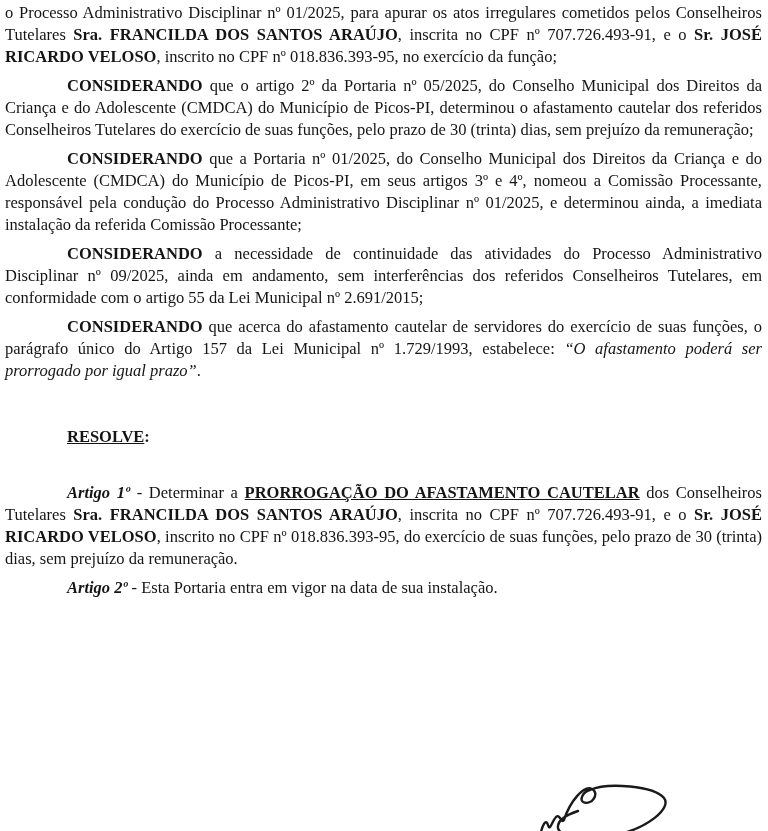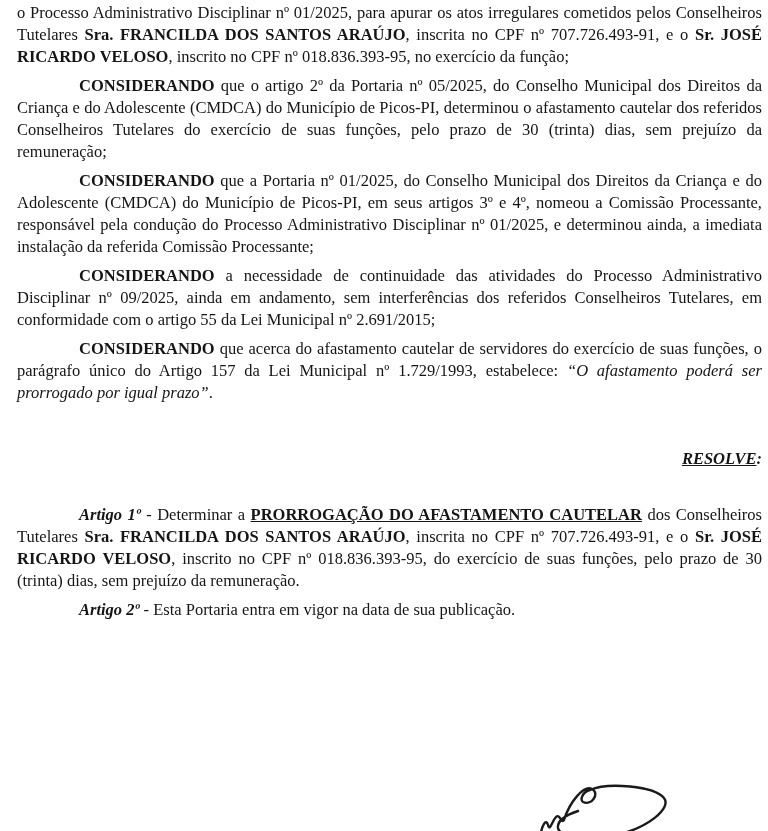--- a/index.html
+++ b/index.html
@@ -11,30 +11,29 @@
     overflow: hidden;
     box-sizing: border-box;
     padding: 2px 6px 0 5px;
     font-family: "Liberation Serif", "DejaVu Serif", serif;
     font-size: 16.5px;
     line-height: 22px;
     color: #151515;
     text-align: justify;
   }
   p.para {
-    margin: 0 0 7px 12px;
+    margin: 0 0 7px 0;
     text-indent: 62px;
     text-align: justify;
   }
   p.para.no-indent { text-indent: 0; }
   p.para.resolve-heading {
     margin-top: 44px;
     margin-bottom: 34px;
-    text-align: right;
-    font-style: italic;
+    text-align: left;
   }
   span.normal { font-weight: normal; }
   span.bold { font-weight: bold; }
   span.italic { font-style: italic; }
   span.bold-underline { font-weight: bold; text-decoration: underline; }
   span.bold-italic-underline { font-weight: bold; font-style: italic; }
   .signature-wrap {
     position: absolute;
     left: 528px;
     top: 779px;
@@ -48,21 +47,21 @@
 
 <div class="page">
   <div>
       <p class="para no-indent"><span class="normal">o Processo Administrativo Disciplinar nº 01/2025, para apurar os atos irregulares cometidos pelos Conselheiros Tutelares </span><span class="bold">Sra. FRANCILDA DOS SANTOS ARAÚJO</span><span class="normal">, inscrita no CPF nº 707.726.493-91, e o </span><span class="bold">Sr. JOSÉ RICARDO VELOSO</span><span class="normal">, inscrito no CPF nº 018.836.393-95, no exercício da função;</span></p>
       <p class="para"><span class="bold">CONSIDERANDO</span><span class="normal"> que o artigo 2º da Portaria nº 05/2025, do Conselho Municipal dos Direitos da Criança e do Adolescente (CMDCA) do Município de Picos-PI, determinou o afastamento cautelar dos referidos Conselheiros Tutelares do exercício de suas funções, pelo prazo de 30 (trinta) dias, sem prejuízo da remuneração;</span></p>
       <p class="para"><span class="bold">CONSIDERANDO</span><span class="normal"> que a Portaria nº 01/2025, do Conselho Municipal dos Direitos da Criança e do Adolescente (CMDCA) do Município de Picos-PI, em seus artigos 3º e 4º, nomeou a Comissão Processante, responsável pela condução do Processo Administrativo Disciplinar nº 01/2025, e determinou ainda, a imediata instalação da referida Comissão Processante;</span></p>
       <p class="para"><span class="bold">CONSIDERANDO</span><span class="normal"> a necessidade de continuidade das atividades do Processo Administrativo Disciplinar nº 09/2025, ainda em andamento, sem interferências dos referidos Conselheiros Tutelares, em conformidade com o artigo 55 da Lei Municipal nº 2.691/2015;</span></p>
       <p class="para"><span class="bold">CONSIDERANDO</span><span class="normal"> que acerca do afastamento cautelar de servidores do exercício de suas funções, o parágrafo único do Artigo 157 da Lei Municipal nº 1.729/1993, estabelece: </span><span class="italic">“O afastamento poderá ser prorrogado por igual prazo”</span><span class="normal">.</span></p>
       <p class="para resolve-heading"><span class="bold-underline">RESOLVE</span><span class="bold">:</span></p>
       <p class="para"><span class="bold-italic-underline">Artigo 1º</span><span class="normal"> - Determinar a </span><span class="bold-underline">PRORROGAÇÃO DO AFASTAMENTO CAUTELAR</span><span class="normal"> dos Conselheiros Tutelares </span><span class="bold">Sra. FRANCILDA DOS SANTOS ARAÚJO</span><span class="normal">, inscrita no CPF nº 707.726.493-91, e o </span><span class="bold">Sr. JOSÉ RICARDO VELOSO</span><span class="normal">, inscrito no CPF nº 018.836.393-95, do exercício de suas funções, pelo prazo de 30 (trinta) dias, sem prejuízo da remuneração.</span></p>
-      <p class="para"><span class="bold-italic-underline">Artigo 2º</span><span class="normal"> - Esta Portaria entra em vigor na data de sua publicação.</span></p>
+      <p class="para"><span class="bold-italic-underline">Artigo 2º</span><span class="normal"> - Esta Portaria entra em vigor na data de sua instalação.</span></p>
     </div>
 
   <div class="signature-wrap">
     <svg width="160" height="70" viewBox="0 0 160 70" xmlns="http://www.w3.org/2000/svg">
       <path d="M12,58
                C14,46 18,39 20,46
                C22,53 24,42 28,38
                C32,34 33,45 36,41
                C42,22 56,6 64,10
                C72,14 64,27 55,23

